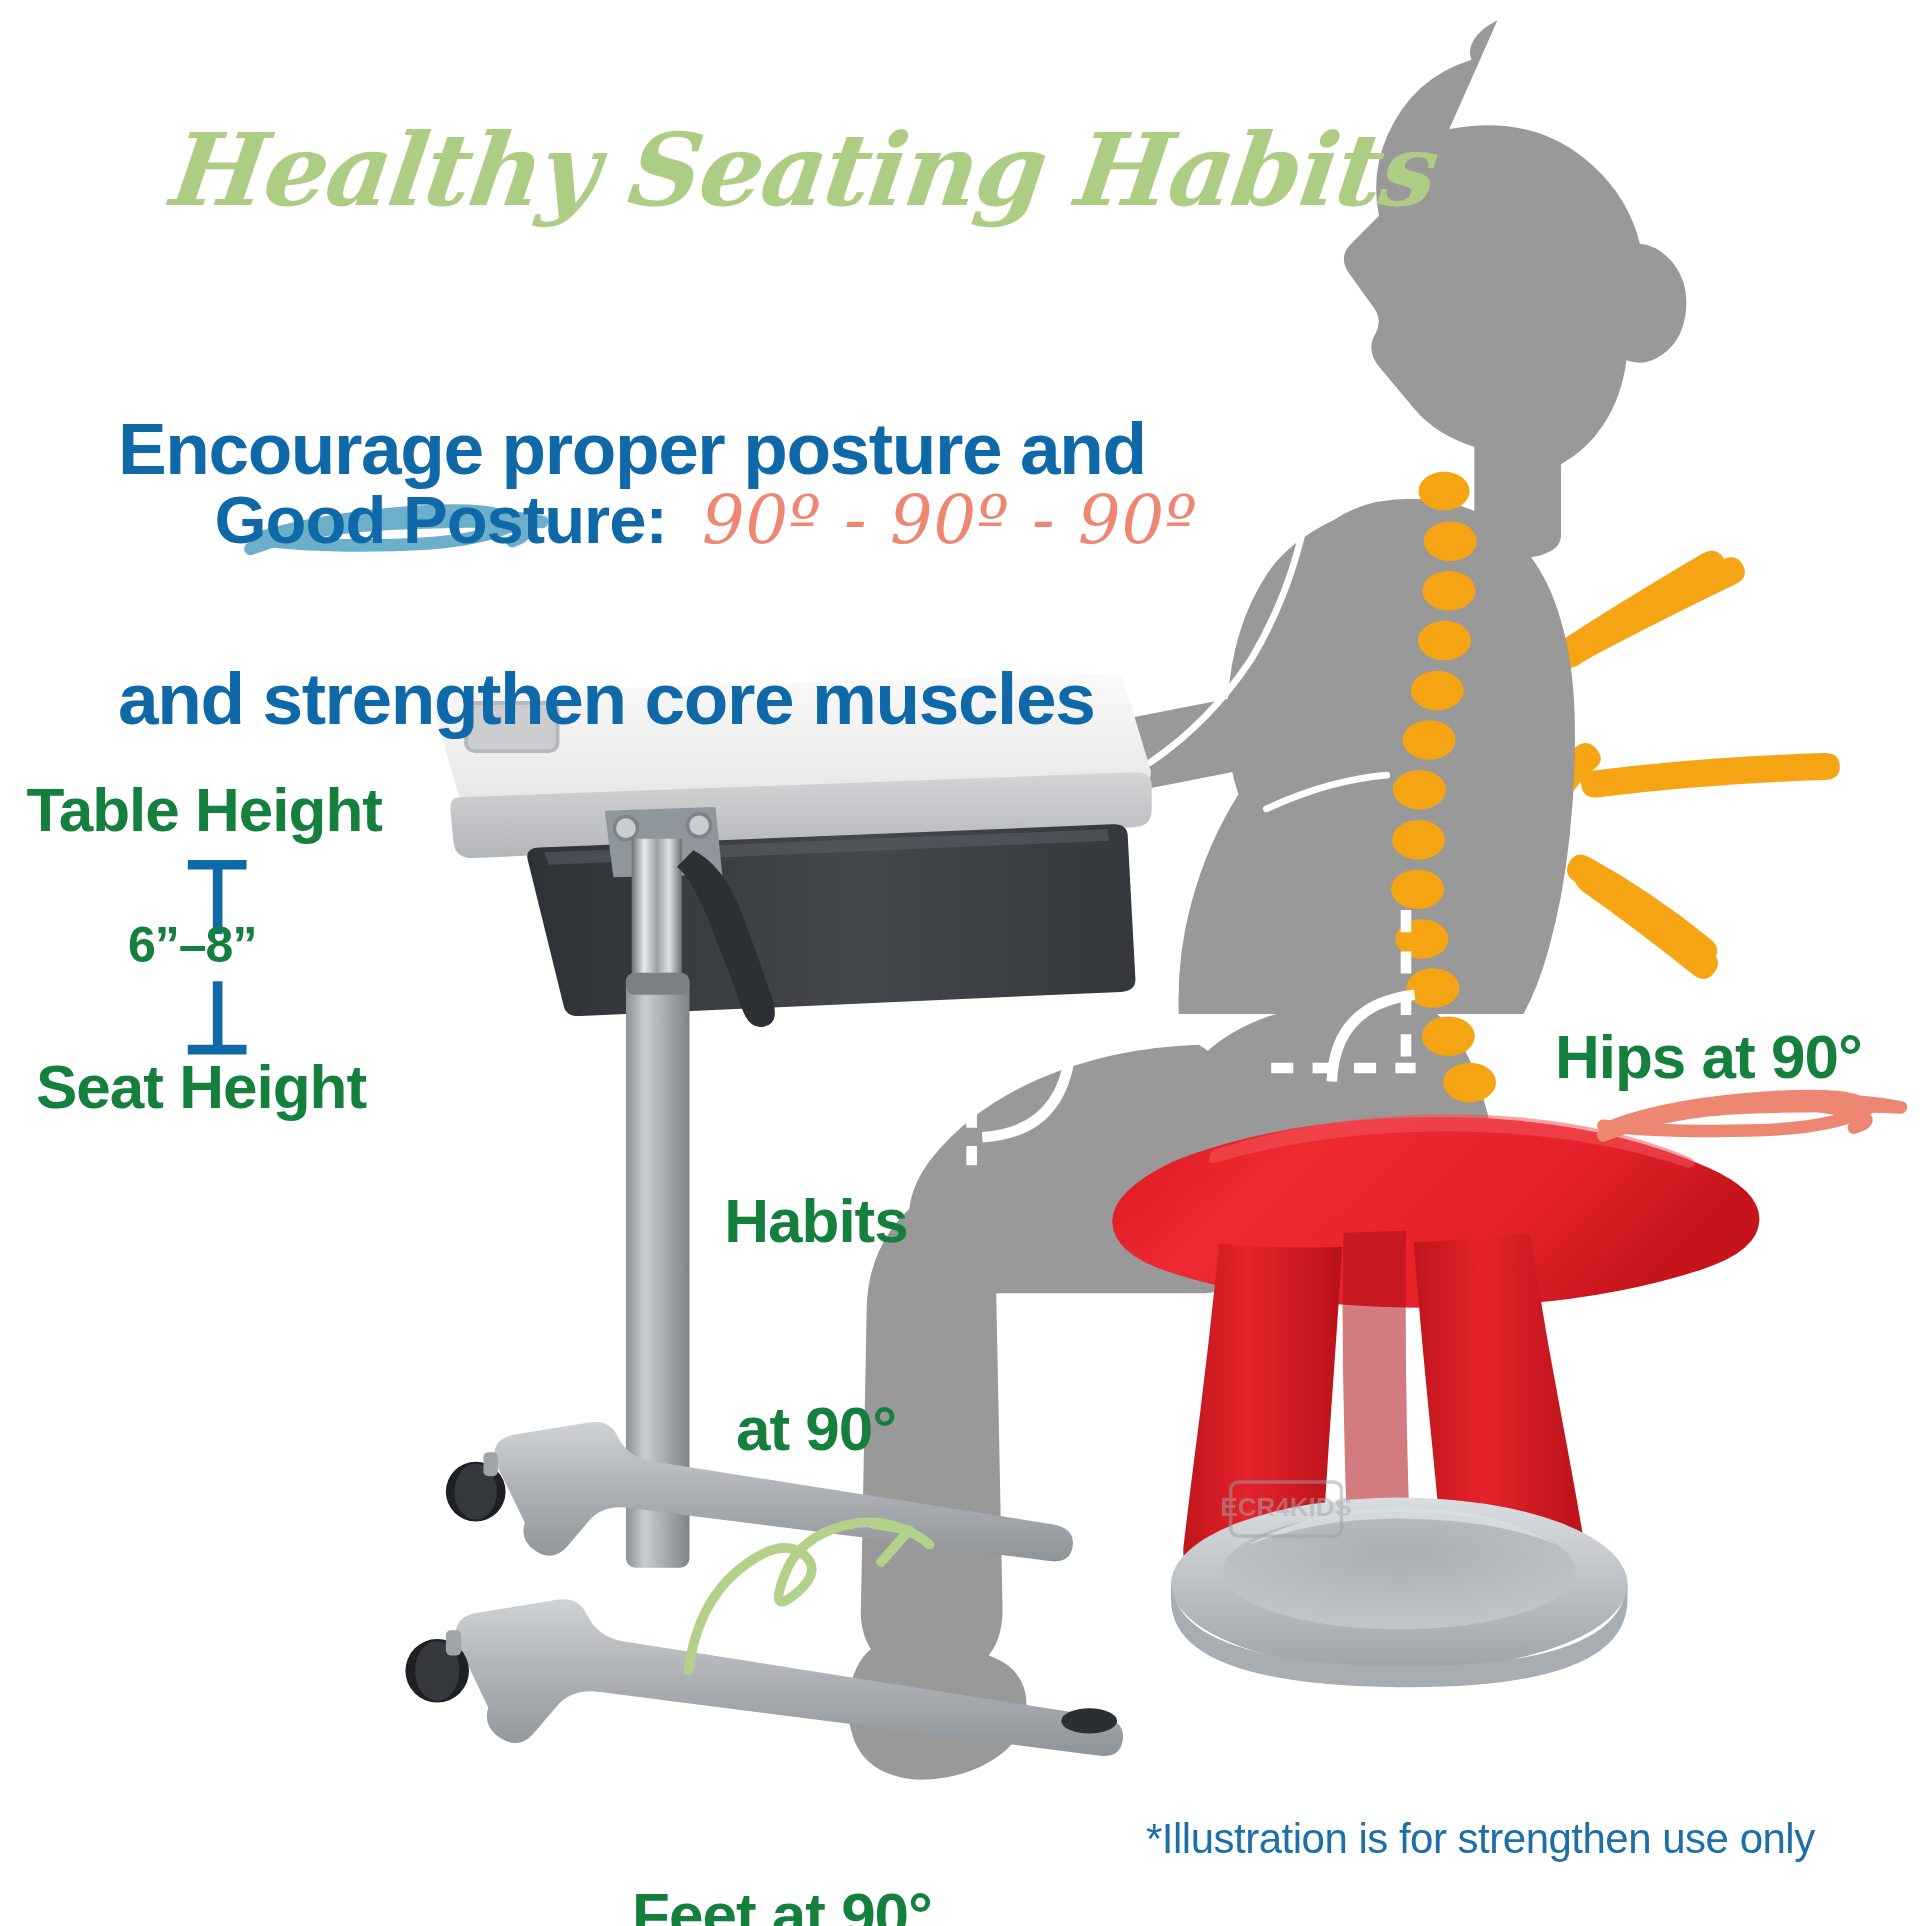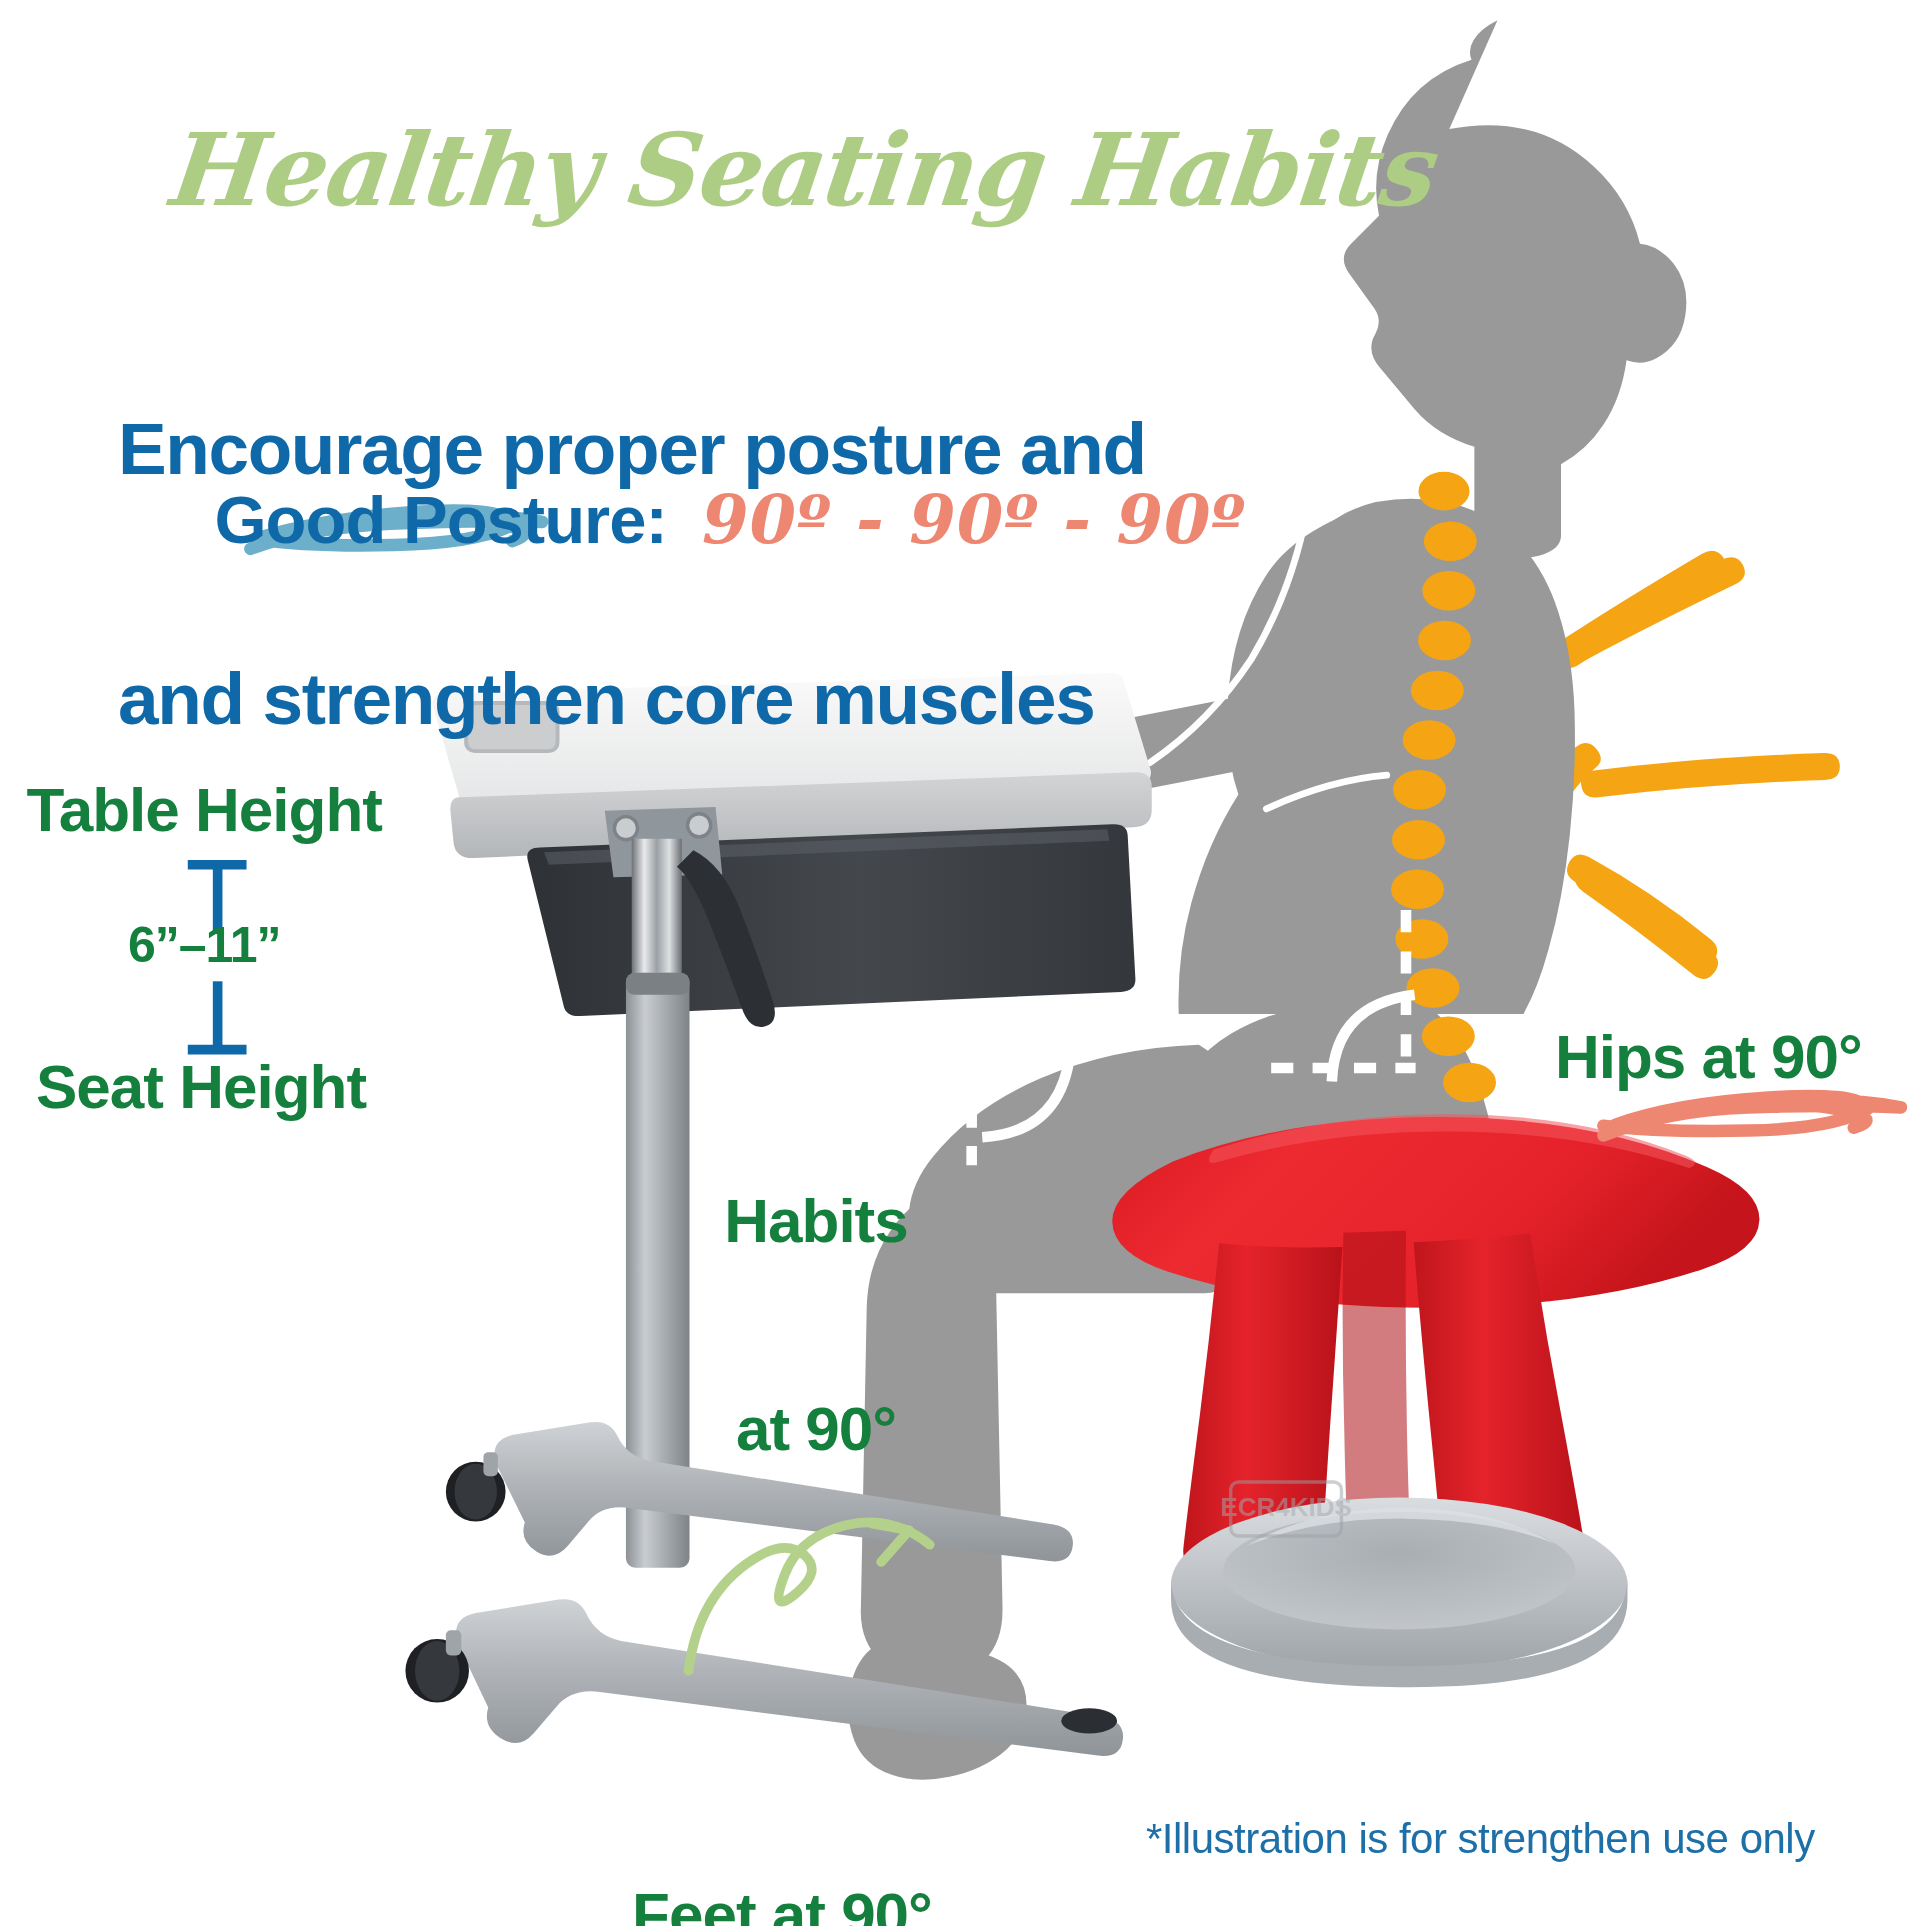--- a/index.html
+++ b/index.html
@@ -29,21 +29,21 @@
     color:#0F68A8;letter-spacing:-1.4px;
     line-height:1.14;text-align:center;width:963px;
   }
   .goodposture{
     left:144px;top:419px;
     font-size:67px;font-weight:700;
     color:#0F68A8;letter-spacing:-1px;
   }
   .deg-run{
     font-family:"DejaVu Serif",serif;
-    font-style:italic;font-weight:700;
+    font-style:italic;font-weight:400;
     color:#EE8771;letter-spacing:1px;
   }
 
   .lbl{
     font-size:62px;font-weight:700;color:#15803d;
     letter-spacing:-1px;line-height:1.12;
   }
   .lbl-table{left:26.5px;top:775px;}
   .lbl-seat{left:36px;top:1052px;}
   .lbl-dim{left:128px;top:917px;font-size:50px;}
@@ -475,21 +475,21 @@
     <div>Encourage proper posture and</div>
     <div>and strengthen core muscles</div>
   </div>
 
   <div class="tx goodposture">
     <span>Good Posture:</span><span>&nbsp;&nbsp;</span><span class="deg-run">90º - 90º - 90º</span>
   </div>
 
   <div class="tx lbl lbl-table">Table Height</div>
 
-  <div class="tx lbl lbl-dim">6”–11”</div>
+  <div class="tx lbl lbl-dim">6”–8”</div>
 
   <div class="tx lbl lbl-seat">Seat Height</div>
 
   <div class="tx lbl lbl-knees">
     <div>Habits</div>
     <div>at 90°</div>
   </div>
 
   <div class="tx lbl lbl-hips">Hips at 90°</div>
 

